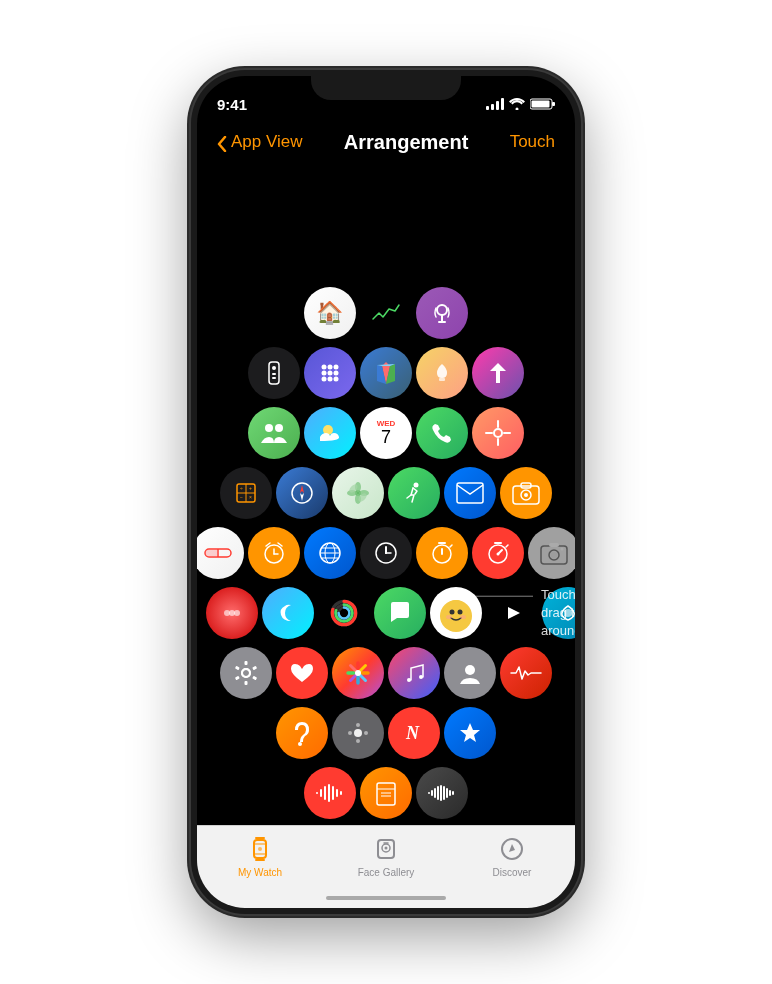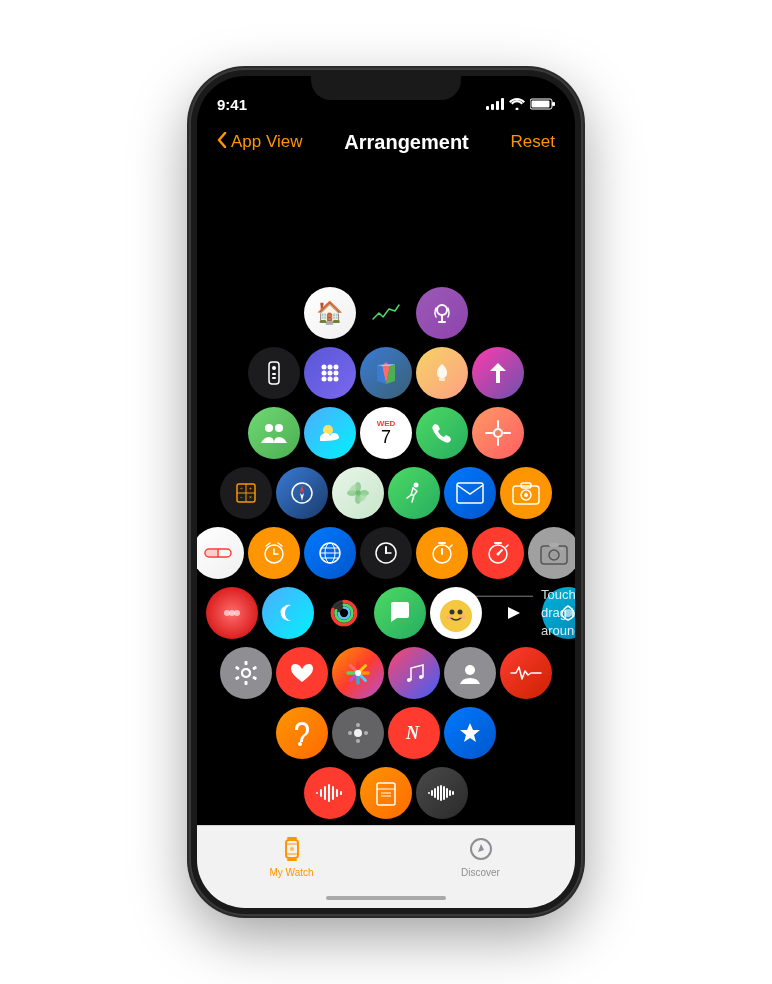--- a/index.html
+++ b/index.html
@@ -119,21 +119,21 @@
       height: 44px;
       display: flex;
       align-items: center;
       justify-content: space-between;
       padding: 0 20px;
       z-index: 50;
     }
 
     .nav-back {
       display: flex;
-      align-items: flex-start;
+      align-items: flex-end;
       gap: 4px;
       color: #FF9500;
       font-size: 17px;
       cursor: pointer;
     }
 
     .nav-title {
       color: #fff;
       font-size: 20px;
       font-weight: 600;
@@ -362,21 +362,21 @@
     </div>
 
     <div class="nav-bar">
       <div class="nav-back">
         <svg width="10" height="16" viewBox="0 0 10 16" fill="#FF9500">
           <path d="M8 1L2 8l6 7" stroke="#FF9500" stroke-width="2.5" stroke-linecap="round" stroke-linejoin="round" fill="none"></path>
         </svg>
         <span>App View</span>
       </div>
       <span class="nav-title">Arrangement</span>
-      <span class="nav-reset">Reset</span>
+      <span class="nav-reset">Touch</span>
     </div>
 
     <div class="main-content">
       <div class="app-grid-container">
         <div class="app-grid">
 
           <div class="app-row">
             <div class="app-icon app-home" title="Home">🏠</div>
             <div class="app-icon app-stocks" title="Stocks">
               <svg width="30" height="24" viewBox="0 0 30 24" fill="none">
@@ -788,20 +788,31 @@
             <line x1="10" y1="3" x2="18" y2="3" stroke="#FF9500" stroke-width="2" stroke-linecap="round"></line>
             <line x1="10" y1="25" x2="18" y2="25" stroke="#FF9500" stroke-width="2" stroke-linecap="round"></line>
             <circle cx="14" cy="14" r="2" fill="#FF9500" opacity="0.6"></circle>
           </svg>
         </div>
         <span class="tab-label" style="color:#FF9500;">My Watch</span>
       </div>
       <div class="tab-item">
         <div class="tab-icon">
           <svg width="28" height="28" viewBox="0 0 28 28" fill="none">
+            <rect x="6" y="5" width="16" height="18" rx="3" stroke="#8e8e93" stroke-width="2" fill="none"></rect>
+            <circle cx="14" cy="13" r="4" stroke="#8e8e93" stroke-width="1.5" fill="none"></circle>
+            <line x1="12" y1="8" x2="16" y2="8" stroke="#8e8e93" stroke-width="1.5" stroke-linecap="round"></line>
+            <circle cx="14" cy="13" r="1.5" fill="#8e8e93"></circle>
+          </svg>
+        </div>
+        <span class="tab-label">Face Gallery</span>
+      </div>
+      <div class="tab-item">
+        <div class="tab-icon">
+          <svg width="28" height="28" viewBox="0 0 28 28" fill="none">
             <circle cx="14" cy="14" r="10" stroke="#8e8e93" stroke-width="2" fill="none"></circle>
             <polygon points="14,9 11,17 17,15" fill="#8e8e93"></polygon>
           </svg>
         </div>
         <span class="tab-label">Discover</span>
       </div>
       <div class="home-indicator"></div>
     </div>
 
   </div>

